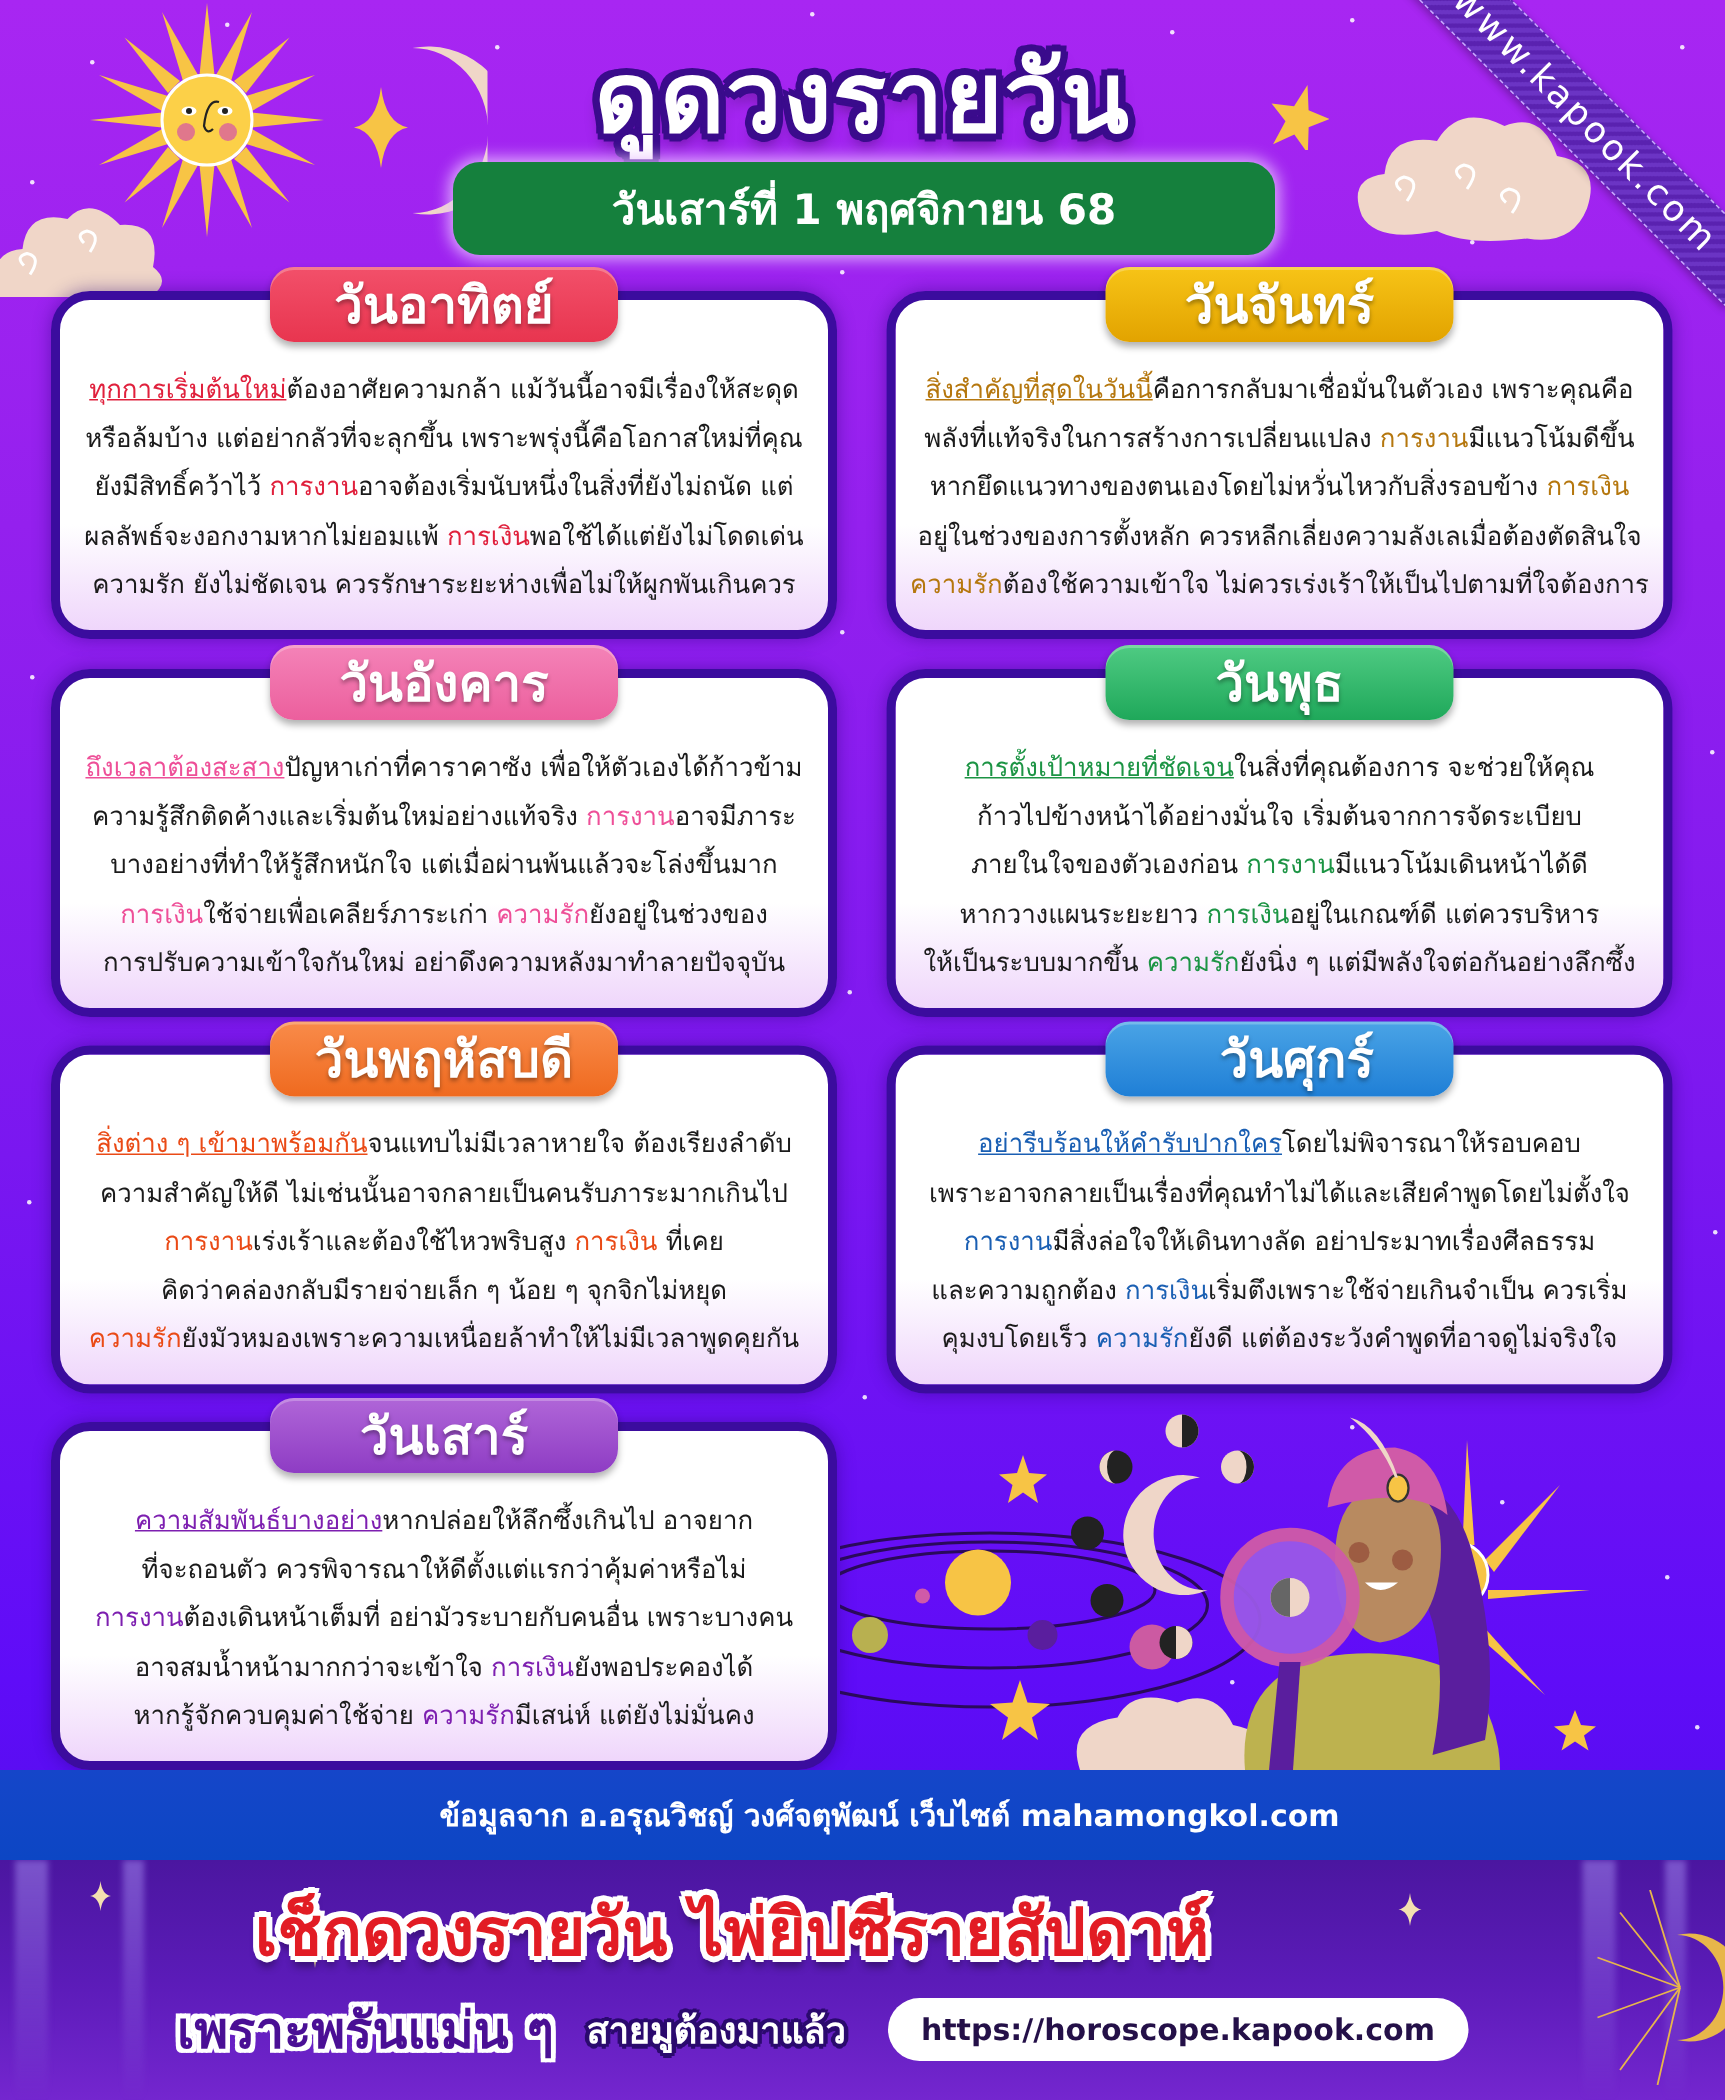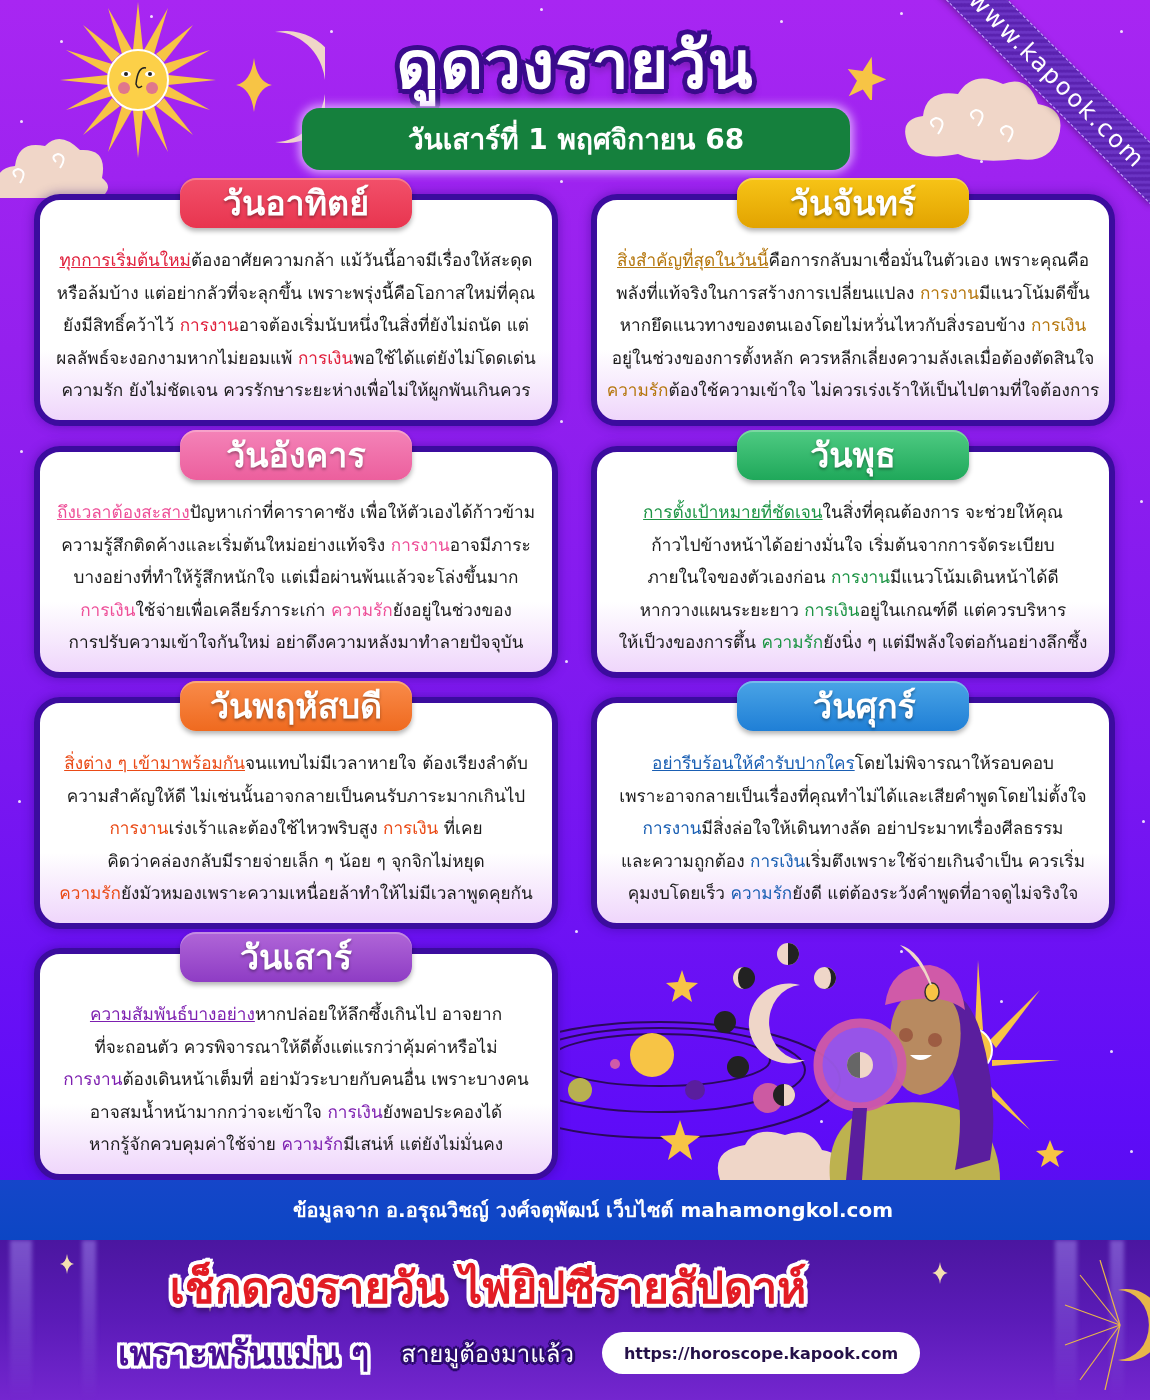--- a/index.html
+++ b/index.html
@@ -78,28 +78,28 @@
     position: absolute; left: 0; width: 976px; top: 12px; text-align: center;
     font-size: 44px; font-weight: 700; color: #e21c24;
     text-shadow: 3px 3px 0 #fff, -3px -3px 0 #fff, 3px -3px 0 #fff, -3px 3px 0 #fff, 0 4px 0 #fff, 0 -4px 0 #fff, 4px 0 0 #fff, -4px 0 0 #fff, 0 7px 6px rgba(0,0,0,.45);
   }
   .promo-line2 { position: absolute; left: 118px; top: 88px; height: 50px; display: flex; align-items: center; gap: 14px; }
   .promo-dream {
     font-size: 34px; font-weight: 700; color: #4a0f95;
     text-shadow: 3px 3px 0 #fff, -3px -3px 0 #fff, 3px -3px 0 #fff, -3px 3px 0 #fff, 0 3px 0 #fff, 0 -3px 0 #fff, 3px 0 0 #fff, -3px 0 0 #fff;
   }
   .promo-saimu {
-    font-size: 24px; font-weight: 400; color: #fff;
+    font-size: 24px; font-weight: 700; color: #fff;
     text-shadow: 2px 2px 0 #2b0a6e, -2px -2px 0 #2b0a6e, 2px -2px 0 #2b0a6e, -2px 2px 0 #2b0a6e, 0 3px 0 #2b0a6e, 0 -3px 0 #2b0a6e, 3px 0 0 #2b0a6e, -3px 0 0 #2b0a6e;
-    margin-left: 18px;
+    margin-left: 8px;
   }
   .promo-url {
     margin-left: 14px; background: #fff; border-radius: 22px; padding: 0 22px;
     height: 42px; display: flex; align-items: center;
-    color: #241048; font-size: 16px; font-weight: 700;
+    color: #241048; font-size: 20px; font-weight: 700;
   }
 </style>
 </head>
 <body>
 
 <div class="stars" id="stars">
     <div class="star-dot" style="left: 60px; top: 40px;"></div>
     <div class="star-dot" style="left: 150px; top: 15px;"></div>
     <div class="star-dot" style="left: 330px; top: 30px;"></div>
     <div class="star-dot" style="left: 420px; top: 70px;"></div>
@@ -215,21 +215,21 @@
       <span class="line"><span>การปรับความเข้าใจกันใหม่ อย่าดึงความหลังมาทำลายปัจจุบัน</span></span>
     </div>
 </div>
 <div class="card" style="left:591px;top:446px;padding-left:36px;">
   <div class="card-pill" style="background: linear-gradient(rgb(79, 203, 131), rgb(31, 168, 90));">วันพุธ</div>
   <div class="card-body">
       <span class="line"><span class="hl" style="color: rgb(28, 148, 68); text-decoration: underline;">การตั้งเป้าหมายที่ชัดเจน</span><span>ในสิ่งที่คุณต้องการ จะช่วยให้คุณ</span></span>
       <span class="line"><span>ก้าวไปข้างหน้าได้อย่างมั่นใจ เริ่มต้นจากการจัดระเบียบ</span></span>
       <span class="line"><span>ภายในใจของตัวเองก่อน </span><span class="hl" style="color: rgb(28, 148, 68);">การงาน</span><span>มีแนวโน้มเดินหน้าได้ดี</span></span>
       <span class="line"><span>หากวางแผนระยะยาว </span><span class="hl" style="color: rgb(28, 148, 68);">การเงิน</span><span>อยู่ในเกณฑ์ดี แต่ควรบริหาร</span></span>
-      <span class="line"><span>ให้เป็วงของการตึ้น </span><span class="hl" style="color: rgb(28, 148, 68);">ความรัก</span><span>ยังนิ่ง ๆ แต่มีพลังใจต่อกันอย่างลึกซึ้ง</span></span>
+      <span class="line"><span>ให้เป็นระบบมากขึ้น </span><span class="hl" style="color: rgb(28, 148, 68);">ความรัก</span><span>ยังนิ่ง ๆ แต่มีพลังใจต่อกันอย่างลึกซึ้ง</span></span>
     </div>
 </div>
 <div class="card" style="left:34px;top:697px;">
   <div class="card-pill" style="background: linear-gradient(rgb(249, 139, 74), rgb(239, 106, 31));">วันพฤหัสบดี</div>
   <div class="card-body">
       <span class="line"><span class="hl" style="color: rgb(234, 74, 22); text-decoration: underline;">สิ่งต่าง ๆ เข้ามาพร้อมกัน</span><span>จนแทบไม่มีเวลาหายใจ ต้องเรียงลำดับ</span></span>
       <span class="line"><span>ความสำคัญให้ดี ไม่เช่นนั้นอาจกลายเป็นคนรับภาระมากเกินไป</span></span>
       <span class="line"><span class="hl" style="color: rgb(234, 74, 22);">การงาน</span><span>เร่งเร้าและต้องใช้ไหวพริบสูง </span><span class="hl" style="color: rgb(234, 74, 22);">การเงิน</span><span> ที่เคย</span></span>
       <span class="line"><span>คิดว่าคล่องกลับมีรายจ่ายเล็ก ๆ น้อย ๆ จุกจิกไม่หยุด</span></span>
       <span class="line"><span class="hl" style="color: rgb(234, 74, 22);">ความรัก</span><span>ยังมัวหมองเพราะความเหนื่อยล้าทำให้ไม่มีเวลาพูดคุยกัน</span></span>

